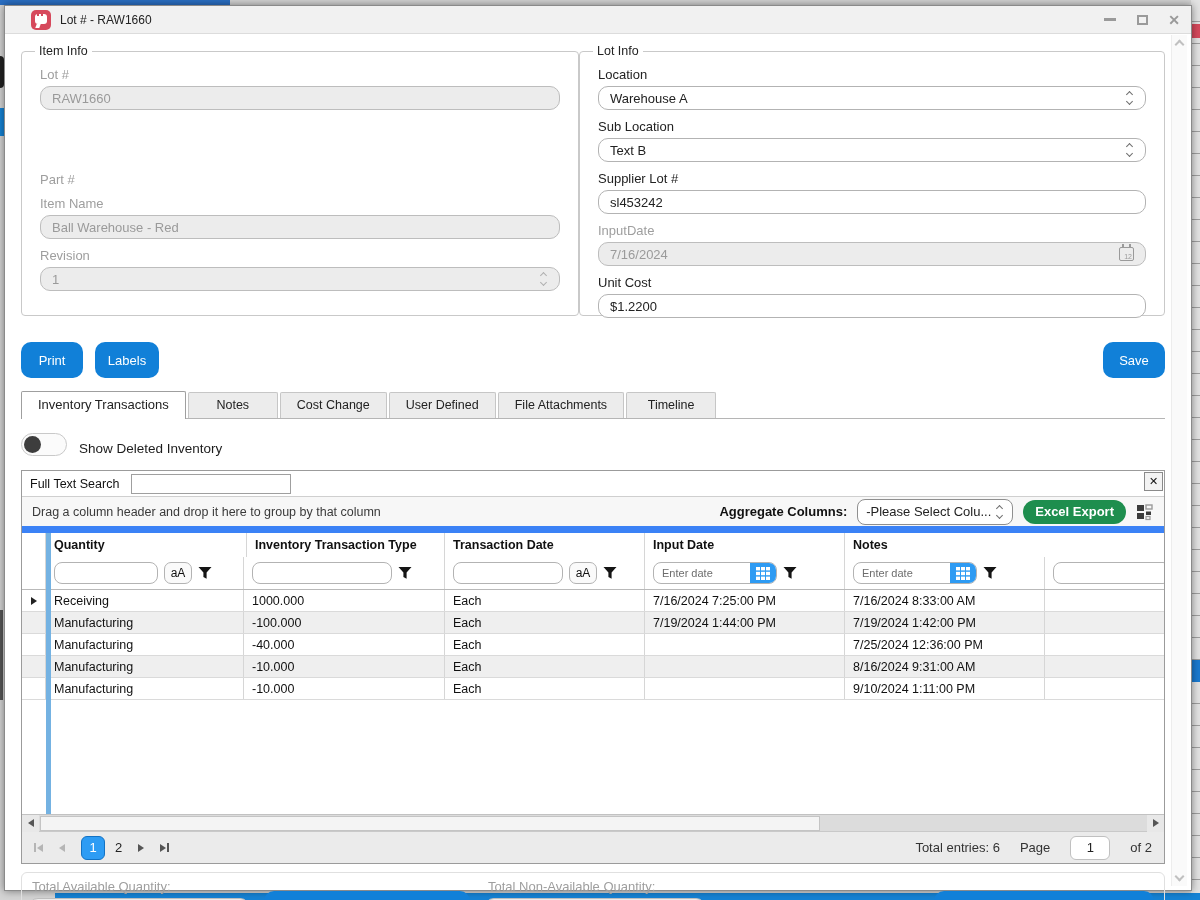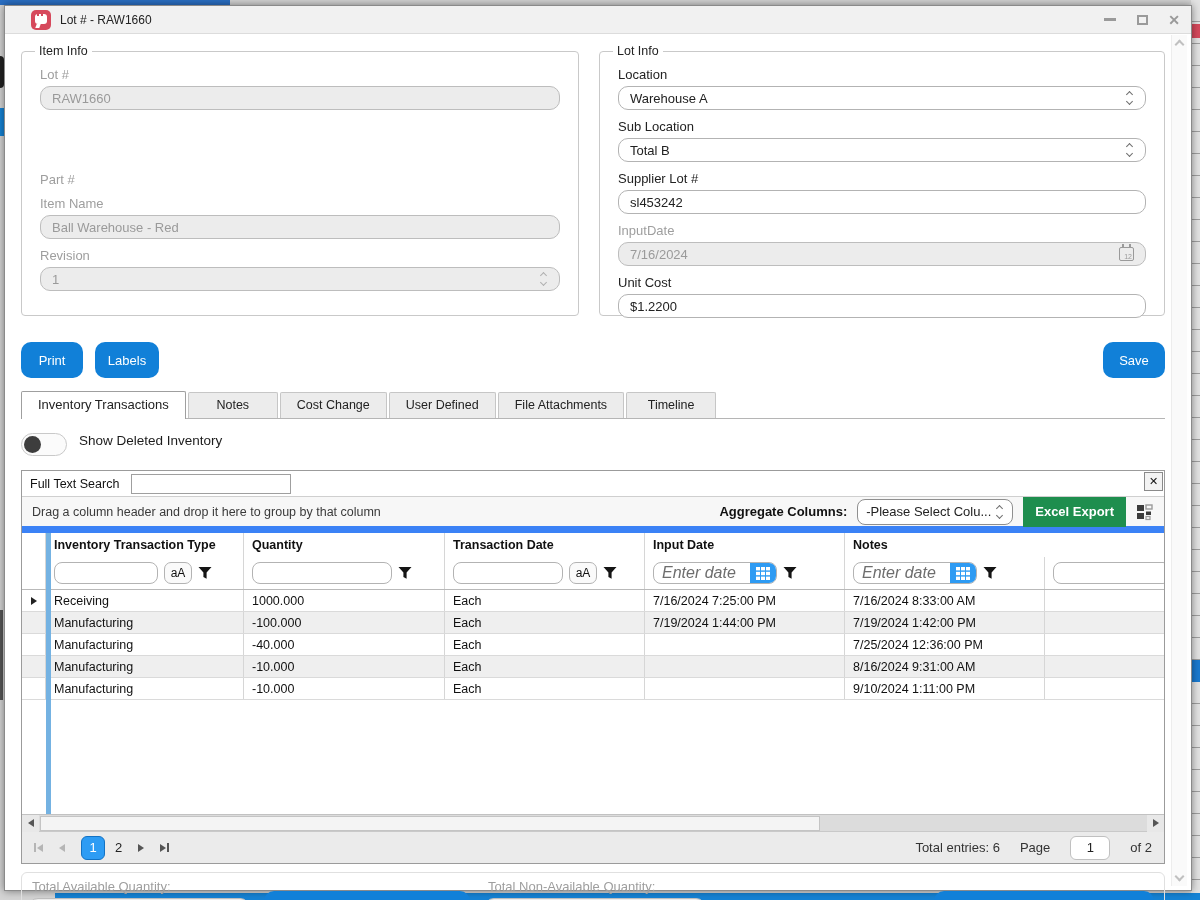--- a/index.html
+++ b/index.html
@@ -40,21 +40,21 @@
     background:#fafafa; border-left:1px solid #ededed; display:flex; flex-direction:column;
     justify-content:space-between; align-items:center; padding:6px 0; }
 
   .chev { display:inline-block; width:7px; height:7px; border-right:2px solid #c0c0c0; border-bottom:2px solid #c0c0c0; }
   .chev.up { transform:rotate(-135deg); }
   .chev.down { transform:rotate(45deg); }
   .chev.sm { width:5px; height:5px; border-width:1.5px; border-color:#6e6e6e; }
   .chev.dis { border-color:#b0b0b0; }
 
   
-  .info-row { display:flex; gap:20px; }
+  .info-row { display:flex; }
   fieldset { border:1px solid #c9c9c9; border-radius:4px; padding:0 18px 10px 18px; height:272px; background:#fff; }
   fieldset legend { font-size:12.5px; color:#222; padding:0 4px; margin-left:-5px; }
   .fs-item { flex:0 0 558px; }
   .fs-lot { flex:1; }
   .fld-label { font-size:13px; color:#9e9e9e; margin:9px 0 4px; height:15px; line-height:15px; }
   .fld-label.on { color:#222; }
   .inp { height:24px; border:1px solid #b3b3b3; border-radius:10px; display:flex; align-items:center;
     padding:0 11px; font-size:13px; background:#fff; color:#222; }
   .inp.dis { background:#ececec; color:#9a9a9a; border-color:#bdbdbd; }
   .inp .grow { flex:1; }
@@ -65,30 +65,30 @@
   .cal-mini:after  { content:""; position:absolute; top:-4px; right:2px; width:2px; height:4px; background:#9a9a9a; }
   .spacer-row { height:53px; }
 
   
   .btn { background:#1180d8; color:#fff; border:none; border-radius:10px; font-size:13px;
     height:36px; display:inline-flex; align-items:center; justify-content:center; cursor:pointer;
     font-family:"Liberation Sans", sans-serif; }
   .actions-row { margin-top:26px; display:flex; align-items:center; }
   .btn-print { width:62px; } .btn-labels { width:64px; margin-left:12px; }
   .btn-save { width:62px; margin-left:auto; }
-  .btn-green { background:#1e8e4e; border-radius:0; height:31px; padding:0 12px; font-size:13px; font-weight:bold; }
+  .btn-green { background:#1e8e4e; border-radius:12px; height:24px; padding:0 12px; font-size:13px; font-weight:bold; }
 
   
   .tabs-row { margin-top:12px; display:flex; border-bottom:1px solid #b5b5b5; align-items:flex-end; }
   .tab { font-size:12.5px; color:#222; padding:5px 16px 6px; border:1px solid #c6c6c6; border-bottom:none;
     background:#ececec; margin-right:2px; border-radius:2px 2px 0 0; cursor:pointer; min-width:90px; text-align:center; }
   .tab.active { background:#fff; border-color:#9f9f9f; position:relative; top:1px; padding-bottom:7px; font-size:13px; }
 
   
-  .toggle-row { margin-top:14px; display:flex; align-items:flex-start; gap:12px; }
+  .toggle-row { margin-top:14px; display:flex; align-items:flex-end; gap:12px; }
   .toggle { width:46px; height:23px; border:1px solid #c9c9c9; border-radius:12px; background:#fbfbfb; position:relative; cursor:pointer; }
   .toggle .knob { position:absolute; left:2px; top:2px; width:17px; height:17px; border-radius:50%; background:#3d3d3d; }
   .toggle-label { font-size:13.5px; color:#1c1c1c; }
 
   
   .grid { margin-top:14px; border:1px solid #9b9b9b; background:#fff; }
   .fts-row { display:flex; align-items:center; height:26px; padding-left:8px; position:relative; border-bottom:1px solid #cfcfcf; }
   .fts-label { font-size:12.5px; color:#111; }
   .fts-input { width:160px; height:20px; border:1px solid #9f9f9f; background:#fff; margin-left:12px; }
   .fts-close { position:absolute; right:1px; top:1px; width:19px; height:19px; border:1px solid #8a8a8a;
@@ -116,21 +116,21 @@
   .fil { height:33px; border-bottom:1px solid #b9b9b9; }
   .fil .td { gap:6px; }
   .row { height:22px; border-bottom:1px solid #dadada; cursor:default; }
   .f-input { height:22px; border:1px solid #b3b3b3; border-radius:8px; background:#fff; flex:0 0 auto; }
   .w104{width:104px;} .w140{width:140px;} .w110{width:110px;} .w118{width:118px;}
   .aA { width:28px; height:22px; border:1px solid #b3b3b3; border-radius:7px; background:#fafafa;
     font-size:12px; color:#111; display:flex; align-items:center; justify-content:center; cursor:pointer; }
   .funnel { width:14px; height:14px; cursor:pointer; }
   .dategroup { display:flex; height:22px; border:1px solid #b3b3b3; border-radius:8px; overflow:hidden; background:#fff; }
   .dategroup .dtxt { width:96px; display:flex; align-items:center; padding:0 8px;
-    font-size:16px; font-style:italic; color:#6d6d6d;text-align:center; }
+    font-size:11px; color:#6d6d6d;text-align:center; }
   .dategroup .dbtn { width:26px; background:#2e9bf3; display:flex; align-items:center; justify-content:center; cursor:pointer; }
   .rowarrow { width:0; height:0; border-top:4px solid transparent; border-bottom:4px solid transparent; border-left:6px solid #222; }
 
   .hscroll { height:17px; background:#dcdcdc; display:flex; align-items:center; border-top:1px solid #c2c2c2; }
   .hs-btn { width:17px; height:17px; background:#e8e8e8; display:flex; align-items:center; justify-content:center; cursor:pointer; flex:0 0 auto; }
   .hs-thumb { width:780px; height:15px; background:#f4f4f4; border:1px solid #c4c4c4; margin-left:1px; cursor:grab; }
   .tri { width:0; height:0; }
   .tri.l { border-top:4px solid transparent; border-bottom:4px solid transparent; border-right:6px solid #555; }
   .tri.r { border-top:4px solid transparent; border-bottom:4px solid transparent; border-left:6px solid #555; }
   .tri.dis { border-right-color:#b5b5b5; border-left-color:#b5b5b5; }
@@ -224,21 +224,21 @@
         <div class="fld-label on">Location</div>
         <div class="inp">
           <span class="grow">Warehouse A</span>
           <span class="chevstack">
             <span class="chev sm up"></span>
               <span class="chev sm down"></span>
           </span>
         </div>
         <div class="fld-label on">Sub Location</div>
         <div class="inp">
-          <span class="grow">Total B</span>
+          <span class="grow">Text B</span>
           <span class="chevstack">
             <span class="chev sm up"></span>
               <span class="chev sm down"></span>
           </span>
         </div>
         <div class="fld-label on">Supplier Lot #</div>
         <div class="inp">
           <span class="grow">sl453242</span>
         </div>
         <div class="fld-label">InputDate</div>
@@ -304,22 +304,22 @@
           </svg>
         </div>
       </div>
 
       <div class="table-zone">
         <div class="stripe"></div>
         <div class="tbl">
 
           <div class="tr hdr">
             <div class="th c0"></div>
+            <div class="th c2">Quantity</div>
             <div class="th c1">Inventory Transaction Type</div>
-            <div class="th c2">Quantity</div>
             <div class="th c4">Transaction Date</div>
             <div class="th c5">Input Date</div>
             <div class="th c6">Notes</div>
           </div>
 
           <div class="tr fil">
             <div class="td c0"></div>
             <div class="td c1">
               <div class="f-input w104"></div>
               <div class="aA">aA</div>

